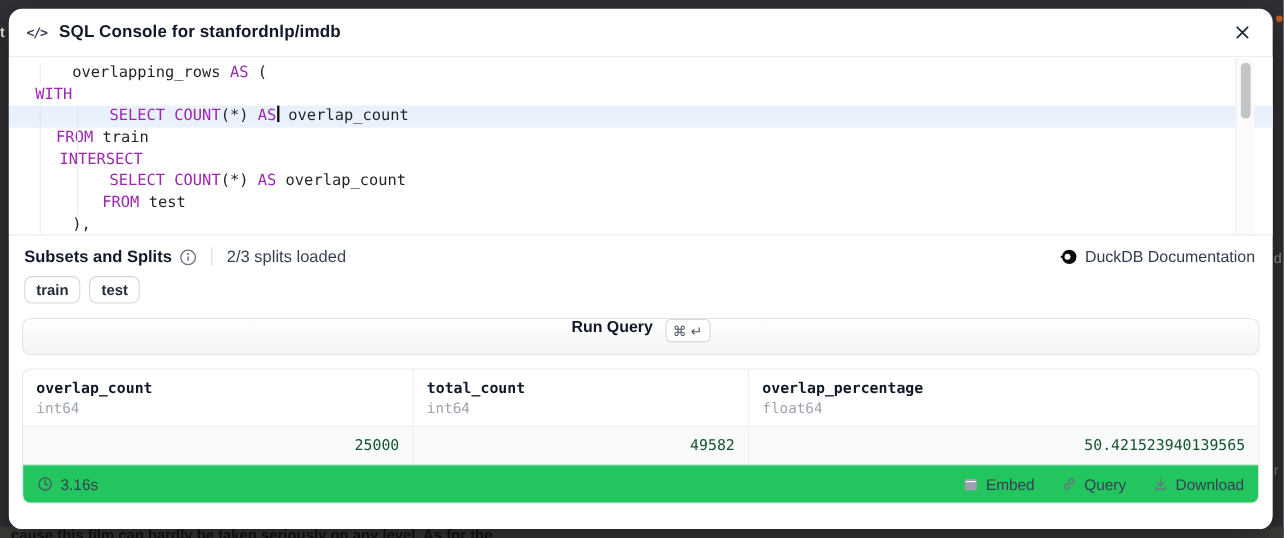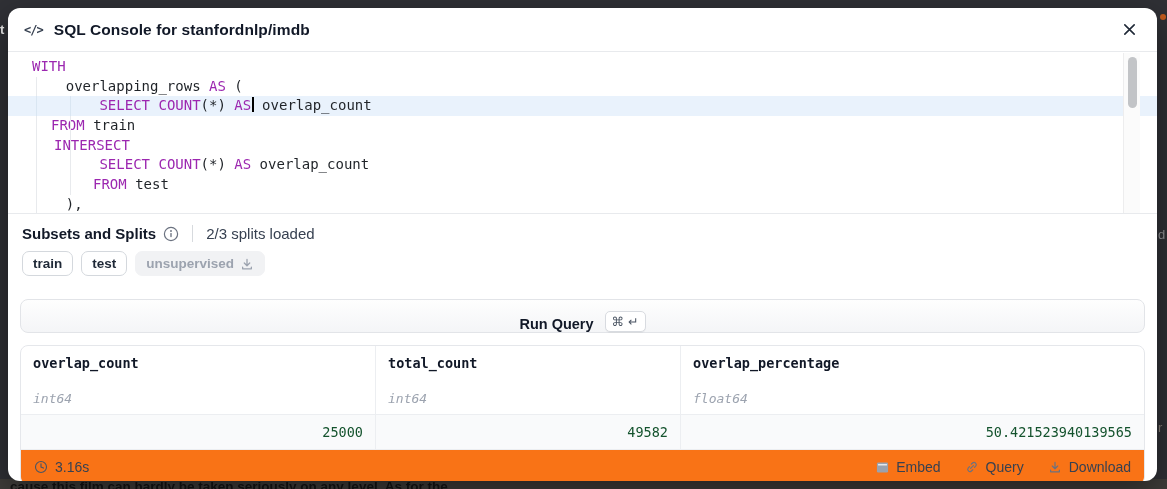--- a/index.html
+++ b/index.html
@@ -61,43 +61,43 @@
   .pillrow { display:flex; align-items:center; gap:8px; margin:9px 16px 0 14px; }
   .pill {
     height:25px; padding:0 10px; display:flex; align-items:center; gap:6px;
     border:1px solid #d4d8dd; border-radius:7px; background:#fff;
     font-family:"Liberation Sans", sans-serif; font-size:13.5px; font-weight:700; color:#1f2937; cursor:pointer;
   }
   .pill.disabled { background:#f1f2f4; border-color:#f1f2f4; color:#9ca3af; }
 
   
   .run-btn {
-    margin:23px 12px 0; height:34px; width:1125px;
+    margin:13px 12px 0; height:34px; width:1125px;
     border:1px solid #e2e4e8; border-radius:8px;
     background:linear-gradient(#fefefe,#f4f5f7);
-    display:flex; align-items:flex-end; justify-content:center; gap:11px; cursor:pointer;
+    display:flex; align-items:flex-start; justify-content:center; gap:11px; cursor:pointer;
   }
   .run-label { font-size:14.5px; font-weight:700; color:#111827; }
   .kbd {
     display:flex; align-items:center; gap:4px; height:21px; padding:0 6px;
     border:1px solid #d8dbe0; border-radius:5px; background:#fff;
     color:#4b5563; font-size:12.5px; box-shadow:0 1px 0 rgba(0,0,0,.04);
   }
 
   
   .card { margin:12px 12px 0; width:1125px; border:1px solid #e5e7eb; border-radius:8px; overflow:hidden; background:#fff; }
   .thead, .trow { display:grid; grid-template-columns:355px 305px 1fr; }
   .th { padding:9px 12px 8px; border-right:1px solid #eceef1; }
   .th:last-child { border-right:none; }
   .th-name { font-family:"DejaVu Sans Mono", monospace; font-size:13.5px; font-weight:700; color:#111827; }
-  .th-type { font-family:"DejaVu Sans Mono", monospace; font-size:13px; color:#9ca3af; margin-top:20px;font-style:italic; }
+  .th-type { font-family:"DejaVu Sans Mono", monospace; font-size:13px; color:#9ca3af; margin-top:3px; }
   .trow { border-top:1px solid #eceef1; background:#f9fafb; }
   .td { padding:9px 12px; text-align:right; font-family:"DejaVu Sans Mono", monospace; font-size:13.5px; color:#14532d; border-right:1px solid #eceef1; }
   .td:last-child { border-right:none; }
-  .cfoot { display:flex; align-items:center; height:35px; padding:0 13px; border-top:1px solid #eceef1; background:#f97316; }
+  .cfoot { display:flex; align-items:center; height:35px; padding:0 13px; border-top:1px solid #eceef1; background:#22c55e; }
   .time { display:flex; align-items:center; gap:7px; color:#374151; font-size:14px; }
   .actions { margin-left:auto; display:flex; align-items:center; gap:24px; }
   .act { display:flex; align-items:center; gap:7px; color:#374151; font-size:14px; background:none; border:none; cursor:pointer; font-family:"Liberation Sans", sans-serif; }
 </style>
 </head>
 <body>
 
 <span class="bg-left-frag">t</span>
 <span class="bg-right-frag1">d</span>
 <span class="bg-right-frag2">r</span>
@@ -113,22 +113,22 @@
       <span style="display:flex">
         <svg width="15" height="15" viewBox="0 0 16 16" fill="none" stroke="#1f2937" stroke-width="1.7" stroke-linecap="round">
             <path d="M3 3l10 10M13 3L3 13"></path>
           </svg>
       </span>
     </button>
   </div>
 
   <div class="editor">
     <div>
+        <div class="cm-line"><span class="guide" style="left: 28px;"></span><span class="line-text" style="padding-left: 57.72px;"><span class="tok-p">overlapping_rows </span><span class="tok-kw">AS</span><span class="tok-p"> (</span></span></div>
         <div class="cm-line"><span class="line-text" style="padding-left: 24px;"><span class="tok-kw">WITH</span></span></div>
-        <div class="cm-line"><span class="guide" style="left: 28px;"></span><span class="line-text" style="padding-left: 57.72px;"><span class="tok-p">overlapping_rows </span><span class="tok-kw">AS</span><span class="tok-p"> (</span></span></div>
         <div class="cm-line active"><span class="guide" style="left: 28px;"></span><span class="guide" style="left: 61.7px;"></span><span class="line-text" style="padding-left: 91.44px;"><span class="tok-kw">SELECT</span><span class="tok-p"> </span><span class="tok-kw">COUNT</span><span class="tok-p">(*) </span><span class="tok-kw">AS</span><span class="caret"></span><span class="tok-p"> overlap_count</span></span></div>
         <div class="cm-line"><span class="guide" style="left: 28px;"></span><span class="guide" style="left: 61.7px;"></span><span class="line-text" style="padding-left: 43px;"><span class="tok-kw">FROM</span><span class="tok-p"> train</span></span></div>
         <div class="cm-line"><span class="guide" style="left: 28px;"></span><span class="guide" style="left: 61.7px;"></span><span class="line-text" style="padding-left: 46px;"><span class="tok-kw">INTERSECT</span></span></div>
         <div class="cm-line"><span class="guide" style="left: 28px;"></span><span class="guide" style="left: 61.7px;"></span><span class="line-text" style="padding-left: 91.44px;"><span class="tok-kw">SELECT</span><span class="tok-p"> </span><span class="tok-kw">COUNT</span><span class="tok-p">(*) </span><span class="tok-kw">AS</span><span class="tok-p"> overlap_count</span></span></div>
         <div class="cm-line"><span class="guide" style="left: 28px;"></span><span class="guide" style="left: 61.7px;"></span><span class="line-text" style="padding-left: 85px;"><span class="tok-kw">FROM</span><span class="tok-p"> test</span></span></div>
         <div class="cm-line"><span class="guide" style="left: 28px;"></span><span class="line-text" style="padding-left: 57.72px;"><span class="tok-p">),</span></span></div>
       </div>
     <div class="sb-track">
       <div class="sb-thumb"></div>
     </div>
@@ -138,36 +138,38 @@
     <span class="sub-title">Subsets and Splits</span>
     <span class="info-ico">
       <svg width="16" height="16" viewBox="0 0 16 16">
           <circle cx="8" cy="8" r="6.6" fill="none" stroke="#6b7280" stroke-width="1.2"></circle>
           <circle cx="8" cy="5" r="0.95" fill="#6b7280"></circle>
           <rect x="7.32" y="6.9" width="1.36" height="4.4" rx="0.68" fill="#6b7280"></rect>
         </svg>
     </span>
     <span class="vdiv"></span>
     <span class="sub-status">2/3 splits loaded</span>
+    <a class="docs-link">
+      <span style="display:flex">
+        <svg width="15" height="15" viewBox="0 0 16 16">
+            <circle cx="8.6" cy="8" r="7" fill="#0b0b0b"></circle>
+            <circle cx="6.9" cy="8" r="2.9" fill="#fff"></circle>
+            <rect x="0" y="6.9" width="3.1" height="2.2" rx="1.1" fill="#0b0b0b"></rect>
+          </svg>
+      </span>
+      <span>DuckDB Documentation</span>
+    </a>
   </div>
 
   <div class="pillrow">
     <button class="pill">
       <span>train</span>
     </button>
     <button class="pill">
       <span>test</span>
-    </button>
-    <button class="pill disabled">
-      <span>unsupervised</span>
-      <span style="display:flex">
-        <svg width="14" height="14" viewBox="0 0 16 16" fill="none" stroke="#9ca3af" stroke-width="1.5" stroke-linecap="round" stroke-linejoin="round">
-            <path d="M8 2.8v6.9M4.9 6.9L8 10l3.1-3.1M3 11.6v1.9h10v-1.9"></path>
-          </svg>
-      </span>
     </button>
   </div>
 
   <button class="run-btn">
     <span class="run-label">Run Query</span>
     <span class="kbd">
       <span>⌘</span>
       <span>↵</span>
     </span>
   </button>

